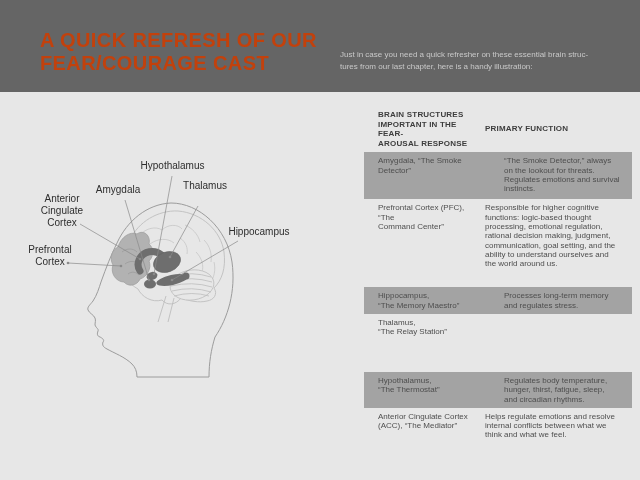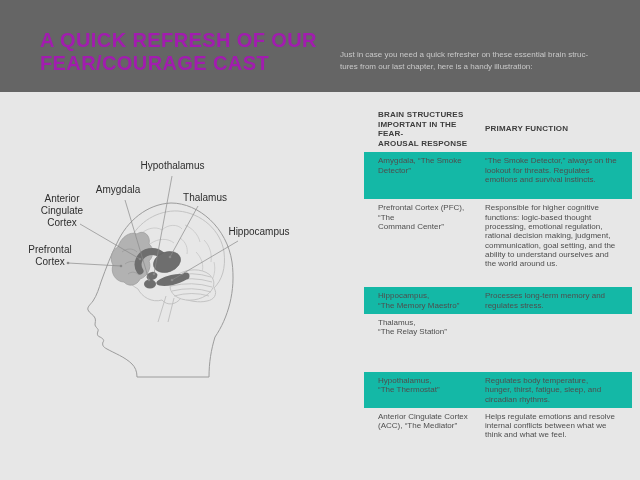--- a/index.html
+++ b/index.html
@@ -13,21 +13,21 @@
   }
   
   .header-band {
     position: absolute; left: 0; top: 0;
     width: 640px; height: 92px;
     background: #656565;
   }
   .page-title {
     position: absolute; left: 40px; top: 29px;
     font-size: 20px; font-weight: bold; letter-spacing: 0.4px;
-    line-height: 23px; color: #a21caf;
+    line-height: 23px; color: #c2410c;
     white-space: pre-line;
   }
   .page-subtitle {
     position: absolute; left: 340px; top: 49px;
     width: 272px;
     font-size: 8px; line-height: 11.5px; color: #c9c9c9;
     white-space: pre-line;
   }
   
   .diagram-svg {
@@ -35,21 +35,21 @@
     width: 640px; height: 480px;
     pointer-events: none;
   }
   .diagram-label {
     position: absolute;
     font-size: 10px; line-height: 12px; color: #2d2d2d;
     text-align: center;
   }
   .lbl-hypothalamus { left: 135px; top: 160px; width: 75px; }
   .lbl-amygdala     { left:  88px; top: 184px; width: 60px; }
-  .lbl-thalamus     { left: 175px; top: 192px; width: 60px; }
+  .lbl-thalamus     { left: 175px; top: 180px; width: 60px; }
   .lbl-hippocampus  { left: 223px; top: 226px; width: 72px; }
   .lbl-acc          { left:  37px; top: 193px; width: 50px; }
   .lbl-pfc          { left:  24px; top: 244px; width: 52px; }
   
   .brain-table {
     position: absolute; left: 364px; top: 108px;
     width: 268px;
   }
   .table-header {
     display: grid; grid-template-columns: 107px 1fr;
@@ -59,21 +59,21 @@
     margin-bottom: 2px;
     font-size: 8px; font-weight: bold; letter-spacing: 0.2px;
     line-height: 9.6px; color: #3d3d3d;
   }
   .table-header .col1 { white-space: pre-line; padding-right: 6px; }
   .table-row {
     display: grid; grid-template-columns: 107px 1fr;
     padding: 4px 12px 4px 14px;
     font-size: 8px; line-height: 9.3px; color: #4e4e4e;
   }
-  .table-row.shaded { background: #14b8a6; }
+  .table-row.shaded { background: #a3a3a3; gap: 19px; }
   .cell-structure { white-space: pre-line; padding-right: 6px; }
   .cell-function  { max-width: 132px; }
   .row-amygdala      { min-height: 47px; }
   .row-pfc           { min-height: 88px; }
   .row-hippocampus   { min-height: 25px; }
   .row-thalamus      { min-height: 58px; }
   .row-hypothalamus  { min-height: 30px; }
   .row-acc           { min-height: 39px; }
 </style>
 </head>

